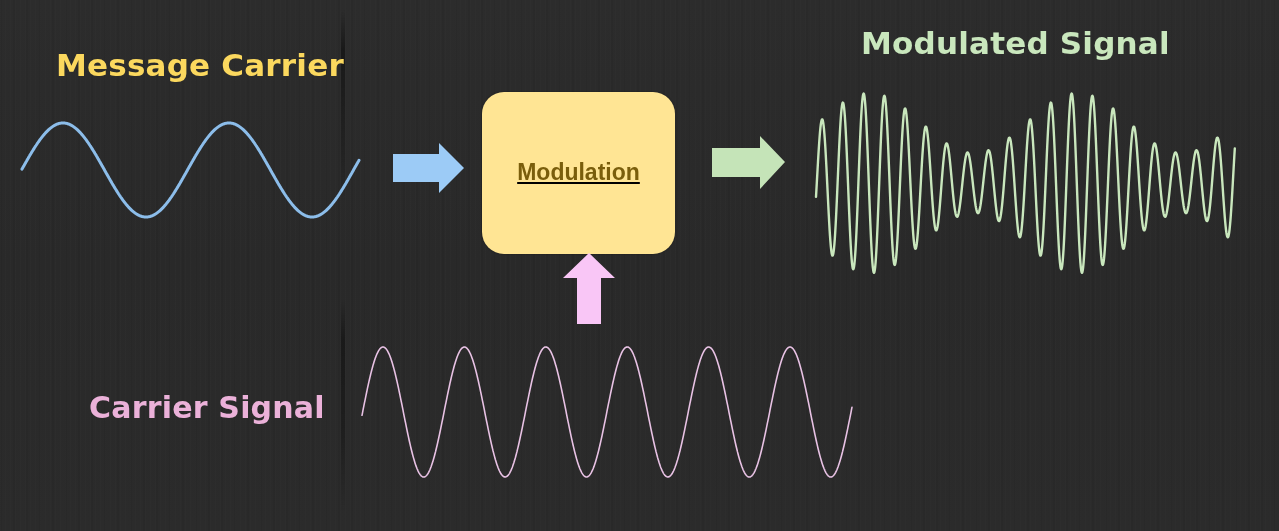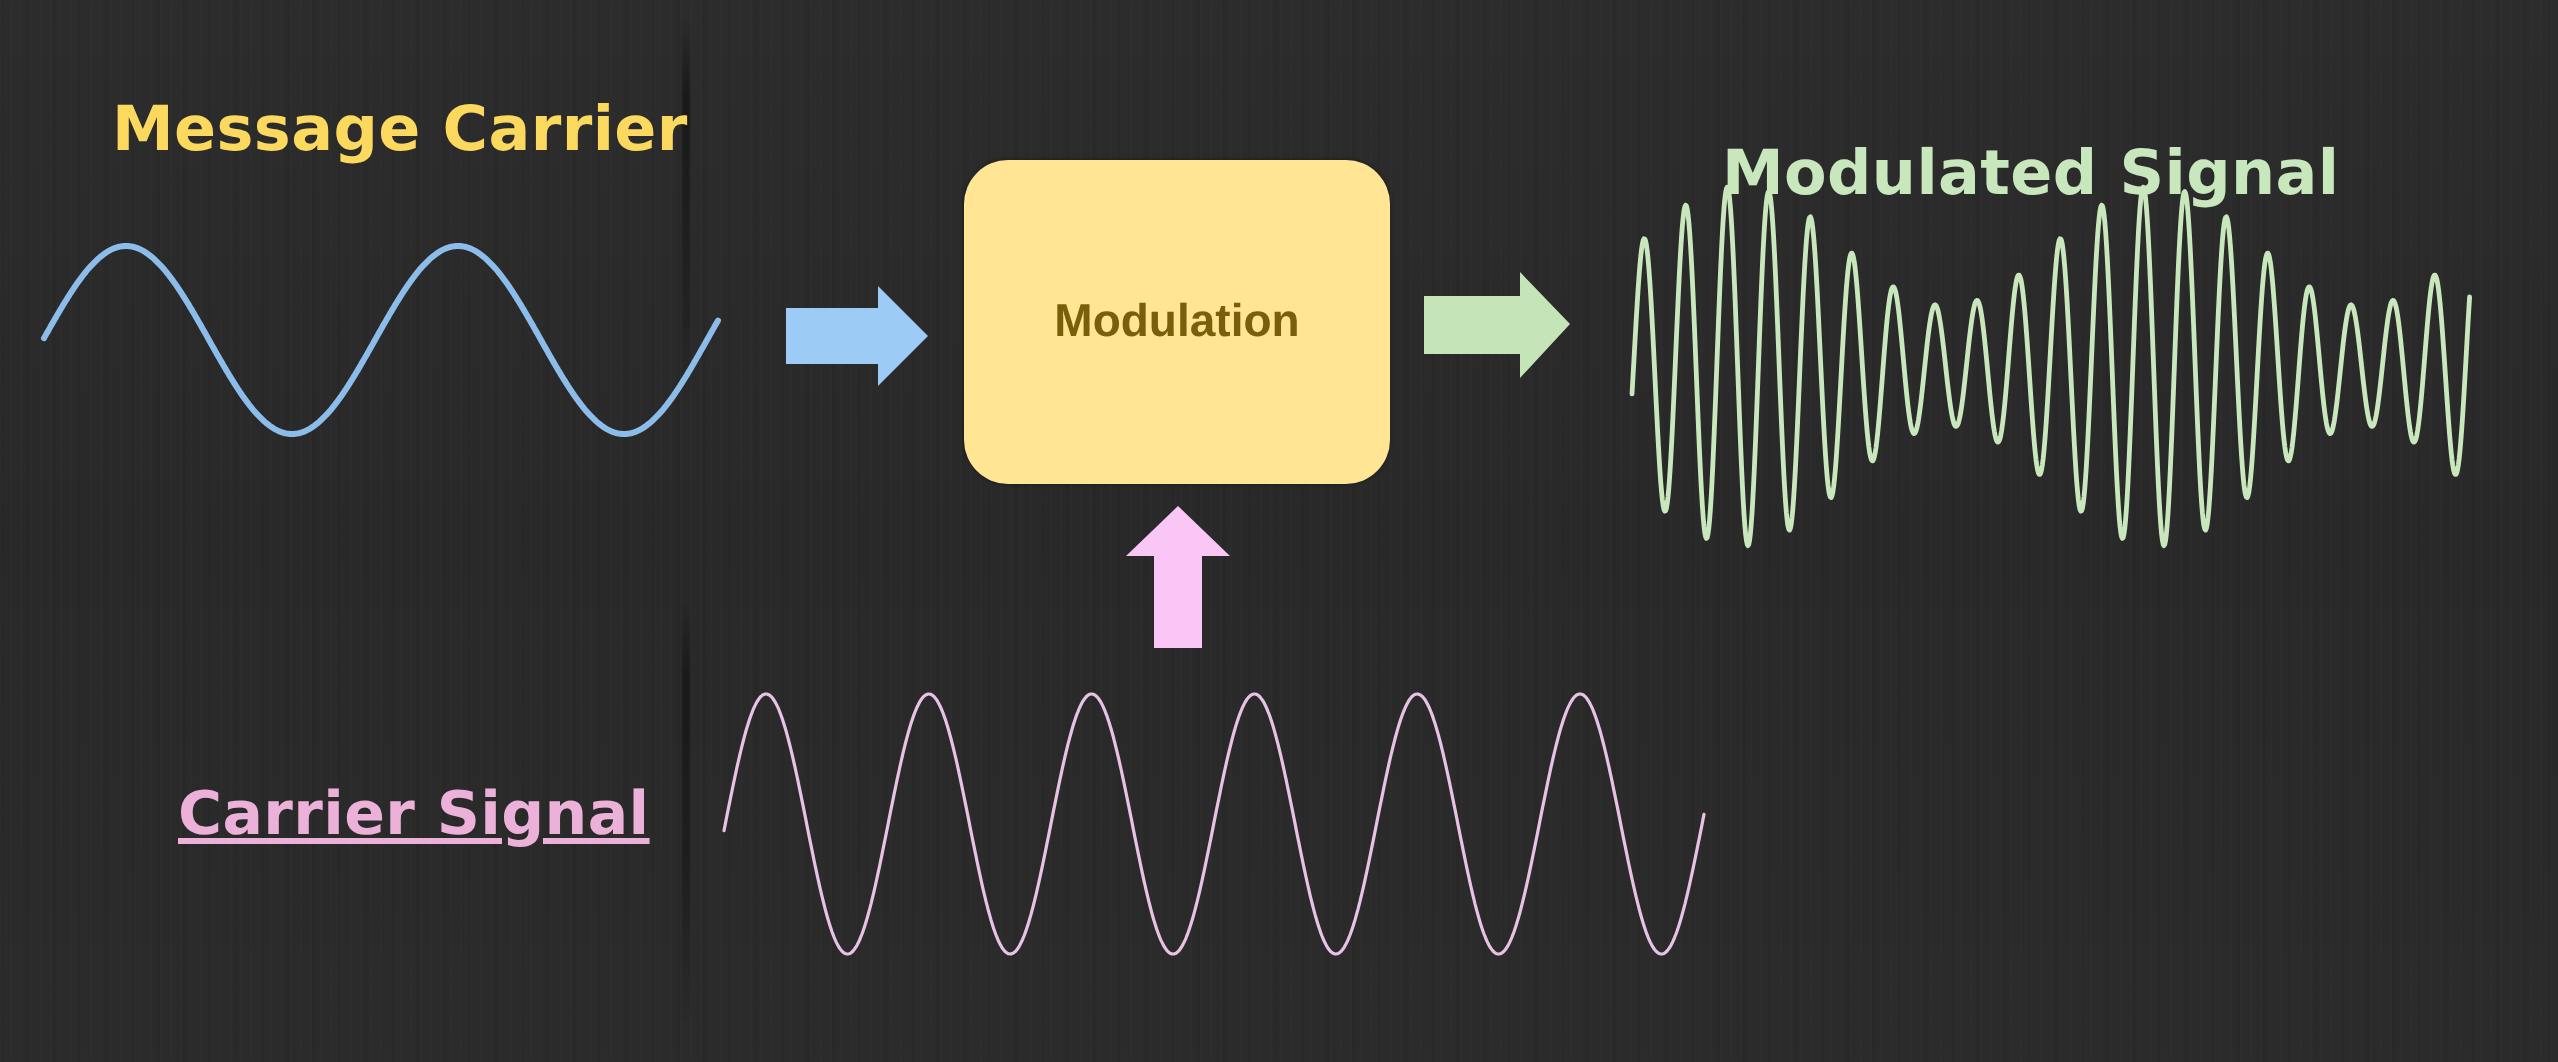--- a/index.html
+++ b/index.html
@@ -36,27 +36,28 @@
       white-space: nowrap;
       letter-spacing: 0.2px;
       line-height: 1;
     }
     .label-message { left: 56px; top: 50px; font-size: 31px; }
     .label-modulated { left: 861px; top: 28px; font-size: 31px; }
     .label-carrier { left: 89px; top: 393px; font-size: 30px; }
 
     .mod-box {
       position: absolute;
-      left: 482px; top: 80px;
-      width: 213px; height: 162px;
+      left: 482px; top: 92px;
+      width: 193px; height: 162px;
       border-radius: 22px;
       display: flex;
       align-items: center;
       justify-content: center;
       box-shadow: 0 0 2px rgba(0,0,0,0.4);
+      text-decoration: underline;
     }
     .mod-box-label {
       font-family: "Liberation Sans", sans-serif;
       font-weight: bold;
       font-size: 23px;
       margin-top: -2px;
     }
     svg.overlay {
       position: absolute;
       left: 0; top: 0;
@@ -64,22 +65,22 @@
       pointer-events: none;
     }
   </style>
 </head>
 <body>
 
 <div class="board"></div>
 <div class="streak"></div>
 
 <div class="label label-message" style="color: rgb(251, 216, 94);">Message Carrier</div>
-<div class="label label-modulated" style="color: rgb(201, 231, 189); margin-top: 44px;">Modulated Signal</div>
-<div class="label label-carrier" style="color: rgb(235, 177, 217); text-decoration: underline;">Carrier Signal</div>
+<div class="label label-modulated" style="color: rgb(201, 231, 189);">Modulated Signal</div>
+<div class="label label-carrier" style="color: rgb(235, 177, 217);">Carrier Signal</div>
 
 <div class="mod-box" style="background: rgb(255, 229, 148);">
   <span class="mod-box-label" style="color: rgb(122, 94, 12);">Modulation</span>
 </div>
 
 <svg class="overlay" viewBox="0 0 1279 531" xmlns="http://www.w3.org/2000/svg">
   <path id="wave-message" fill="none" stroke-linecap="round" stroke-linejoin="round" d="M22.0,169.1 L22.5,168.2 L23.0,167.3 L23.5,166.4 L24.0,165.6 L24.5,164.7 L25.0,163.8 L25.5,162.9 L26.0,162.0 L26.5,161.2 L27.0,160.3 L27.5,159.4 L28.0,158.6 L28.5,157.7 L29.0,156.8 L29.5,156.0 L30.0,155.1 L30.5,154.3 L31.0,153.5 L31.5,152.6 L32.0,151.8 L32.5,151.0 L33.0,150.2 L33.5,149.4 L34.0,148.6 L34.5,147.8 L35.0,147.0 L35.5,146.2 L36.0,145.5 L36.5,144.7 L37.0,144.0 L37.5,143.2 L38.0,142.5 L38.5,141.8 L39.0,141.1 L39.5,140.4 L40.0,139.7 L40.5,139.0 L41.0,138.4 L41.5,137.7 L42.0,137.1 L42.5,136.5 L43.0,135.8 L43.5,135.2 L44.0,134.6 L44.5,134.1 L45.0,133.5 L45.5,132.9 L46.0,132.4 L46.5,131.9 L47.0,131.4 L47.5,130.9 L48.0,130.4 L48.5,129.9 L49.0,129.4 L49.5,129.0 L50.0,128.6 L50.5,128.2 L51.0,127.8 L51.5,127.4 L52.0,127.0 L52.5,126.7 L53.0,126.3 L53.5,126.0 L54.0,125.7 L54.5,125.4 L55.0,125.1 L55.5,124.9 L56.0,124.6 L56.5,124.4 L57.0,124.2 L57.5,124.0 L58.0,123.8 L58.5,123.7 L59.0,123.5 L59.5,123.4 L60.0,123.3 L60.5,123.2 L61.0,123.1 L61.5,123.1 L62.0,123.0 L62.5,123.0 L63.0,123.0 L63.5,123.0 L64.0,123.0 L64.5,123.1 L65.0,123.1 L65.5,123.2 L66.0,123.3 L66.5,123.4 L67.0,123.5 L67.5,123.7 L68.0,123.8 L68.5,124.0 L69.0,124.2 L69.5,124.4 L70.0,124.6 L70.5,124.9 L71.0,125.1 L71.5,125.4 L72.0,125.7 L72.5,126.0 L73.0,126.3 L73.5,126.7 L74.0,127.0 L74.5,127.4 L75.0,127.8 L75.5,128.2 L76.0,128.6 L76.5,129.0 L77.0,129.4 L77.5,129.9 L78.0,130.4 L78.5,130.9 L79.0,131.4 L79.5,131.9 L80.0,132.4 L80.5,132.9 L81.0,133.5 L81.5,134.1 L82.0,134.6 L82.5,135.2 L83.0,135.8 L83.5,136.5 L84.0,137.1 L84.5,137.7 L85.0,138.4 L85.5,139.0 L86.0,139.7 L86.5,140.4 L87.0,141.1 L87.5,141.8 L88.0,142.5 L88.5,143.2 L89.0,144.0 L89.5,144.7 L90.0,145.5 L90.5,146.2 L91.0,147.0 L91.5,147.8 L92.0,148.6 L92.5,149.4 L93.0,150.2 L93.5,151.0 L94.0,151.8 L94.5,152.6 L95.0,153.5 L95.5,154.3 L96.0,155.1 L96.5,156.0 L97.0,156.8 L97.5,157.7 L98.0,158.6 L98.5,159.4 L99.0,160.3 L99.5,161.2 L100.0,162.0 L100.5,162.9 L101.0,163.8 L101.5,164.7 L102.0,165.6 L102.5,166.4 L103.0,167.3 L103.5,168.2 L104.0,169.1 L104.5,170.0 L105.0,170.9 L105.5,171.8 L106.0,172.7 L106.5,173.6 L107.0,174.4 L107.5,175.3 L108.0,176.2 L108.5,177.1 L109.0,178.0 L109.5,178.8 L110.0,179.7 L110.5,180.6 L111.0,181.4 L111.5,182.3 L112.0,183.2 L112.5,184.0 L113.0,184.9 L113.5,185.7 L114.0,186.5 L114.5,187.4 L115.0,188.2 L115.5,189.0 L116.0,189.8 L116.5,190.6 L117.0,191.4 L117.5,192.2 L118.0,193.0 L118.5,193.8 L119.0,194.5 L119.5,195.3 L120.0,196.0 L120.5,196.8 L121.0,197.5 L121.5,198.2 L122.0,198.9 L122.5,199.6 L123.0,200.3 L123.5,201.0 L124.0,201.6 L124.5,202.3 L125.0,202.9 L125.5,203.5 L126.0,204.2 L126.5,204.8 L127.0,205.4 L127.5,205.9 L128.0,206.5 L128.5,207.1 L129.0,207.6 L129.5,208.1 L130.0,208.6 L130.5,209.1 L131.0,209.6 L131.5,210.1 L132.0,210.6 L132.5,211.0 L133.0,211.4 L133.5,211.8 L134.0,212.2 L134.5,212.6 L135.0,213.0 L135.5,213.3 L136.0,213.7 L136.5,214.0 L137.0,214.3 L137.5,214.6 L138.0,214.9 L138.5,215.1 L139.0,215.4 L139.5,215.6 L140.0,215.8 L140.5,216.0 L141.0,216.2 L141.5,216.3 L142.0,216.5 L142.5,216.6 L143.0,216.7 L143.5,216.8 L144.0,216.9 L144.5,216.9 L145.0,217.0 L145.5,217.0 L146.0,217.0 L146.5,217.0 L147.0,217.0 L147.5,216.9 L148.0,216.9 L148.5,216.8 L149.0,216.7 L149.5,216.6 L150.0,216.5 L150.5,216.3 L151.0,216.2 L151.5,216.0 L152.0,215.8 L152.5,215.6 L153.0,215.4 L153.5,215.1 L154.0,214.9 L154.5,214.6 L155.0,214.3 L155.5,214.0 L156.0,213.7 L156.5,213.3 L157.0,213.0 L157.5,212.6 L158.0,212.2 L158.5,211.8 L159.0,211.4 L159.5,211.0 L160.0,210.6 L160.5,210.1 L161.0,209.6 L161.5,209.1 L162.0,208.6 L162.5,208.1 L163.0,207.6 L163.5,207.1 L164.0,206.5 L164.5,205.9 L165.0,205.4 L165.5,204.8 L166.0,204.2 L166.5,203.5 L167.0,202.9 L167.5,202.3 L168.0,201.6 L168.5,201.0 L169.0,200.3 L169.5,199.6 L170.0,198.9 L170.5,198.2 L171.0,197.5 L171.5,196.8 L172.0,196.0 L172.5,195.3 L173.0,194.5 L173.5,193.8 L174.0,193.0 L174.5,192.2 L175.0,191.4 L175.5,190.6 L176.0,189.8 L176.5,189.0 L177.0,188.2 L177.5,187.4 L178.0,186.5 L178.5,185.7 L179.0,184.9 L179.5,184.0 L180.0,183.2 L180.5,182.3 L181.0,181.4 L181.5,180.6 L182.0,179.7 L182.5,178.8 L183.0,178.0 L183.5,177.1 L184.0,176.2 L184.5,175.3 L185.0,174.4 L185.5,173.6 L186.0,172.7 L186.5,171.8 L187.0,170.9 L187.5,170.0 L188.0,169.1 L188.5,168.2 L189.0,167.3 L189.5,166.4 L190.0,165.6 L190.5,164.7 L191.0,163.8 L191.5,162.9 L192.0,162.0 L192.5,161.2 L193.0,160.3 L193.5,159.4 L194.0,158.6 L194.5,157.7 L195.0,156.8 L195.5,156.0 L196.0,155.1 L196.5,154.3 L197.0,153.5 L197.5,152.6 L198.0,151.8 L198.5,151.0 L199.0,150.2 L199.5,149.4 L200.0,148.6 L200.5,147.8 L201.0,147.0 L201.5,146.2 L202.0,145.5 L202.5,144.7 L203.0,144.0 L203.5,143.2 L204.0,142.5 L204.5,141.8 L205.0,141.1 L205.5,140.4 L206.0,139.7 L206.5,139.0 L207.0,138.4 L207.5,137.7 L208.0,137.1 L208.5,136.5 L209.0,135.8 L209.5,135.2 L210.0,134.6 L210.5,134.1 L211.0,133.5 L211.5,132.9 L212.0,132.4 L212.5,131.9 L213.0,131.4 L213.5,130.9 L214.0,130.4 L214.5,129.9 L215.0,129.4 L215.5,129.0 L216.0,128.6 L216.5,128.2 L217.0,127.8 L217.5,127.4 L218.0,127.0 L218.5,126.7 L219.0,126.3 L219.5,126.0 L220.0,125.7 L220.5,125.4 L221.0,125.1 L221.5,124.9 L222.0,124.6 L222.5,124.4 L223.0,124.2 L223.5,124.0 L224.0,123.8 L224.5,123.7 L225.0,123.5 L225.5,123.4 L226.0,123.3 L226.5,123.2 L227.0,123.1 L227.5,123.1 L228.0,123.0 L228.5,123.0 L229.0,123.0 L229.5,123.0 L230.0,123.0 L230.5,123.1 L231.0,123.1 L231.5,123.2 L232.0,123.3 L232.5,123.4 L233.0,123.5 L233.5,123.7 L234.0,123.8 L234.5,124.0 L235.0,124.2 L235.5,124.4 L236.0,124.6 L236.5,124.9 L237.0,125.1 L237.5,125.4 L238.0,125.7 L238.5,126.0 L239.0,126.3 L239.5,126.7 L240.0,127.0 L240.5,127.4 L241.0,127.8 L241.5,128.2 L242.0,128.6 L242.5,129.0 L243.0,129.4 L243.5,129.9 L244.0,130.4 L244.5,130.9 L245.0,131.4 L245.5,131.9 L246.0,132.4 L246.5,132.9 L247.0,133.5 L247.5,134.1 L248.0,134.6 L248.5,135.2 L249.0,135.8 L249.5,136.5 L250.0,137.1 L250.5,137.7 L251.0,138.4 L251.5,139.0 L252.0,139.7 L252.5,140.4 L253.0,141.1 L253.5,141.8 L254.0,142.5 L254.5,143.2 L255.0,144.0 L255.5,144.7 L256.0,145.5 L256.5,146.2 L257.0,147.0 L257.5,147.8 L258.0,148.6 L258.5,149.4 L259.0,150.2 L259.5,151.0 L260.0,151.8 L260.5,152.6 L261.0,153.5 L261.5,154.3 L262.0,155.1 L262.5,156.0 L263.0,156.8 L263.5,157.7 L264.0,158.6 L264.5,159.4 L265.0,160.3 L265.5,161.2 L266.0,162.0 L266.5,162.9 L267.0,163.8 L267.5,164.7 L268.0,165.6 L268.5,166.4 L269.0,167.3 L269.5,168.2 L270.0,169.1 L270.5,170.0 L271.0,170.9 L271.5,171.8 L272.0,172.7 L272.5,173.6 L273.0,174.4 L273.5,175.3 L274.0,176.2 L274.5,177.1 L275.0,178.0 L275.5,178.8 L276.0,179.7 L276.5,180.6 L277.0,181.4 L277.5,182.3 L278.0,183.2 L278.5,184.0 L279.0,184.9 L279.5,185.7 L280.0,186.5 L280.5,187.4 L281.0,188.2 L281.5,189.0 L282.0,189.8 L282.5,190.6 L283.0,191.4 L283.5,192.2 L284.0,193.0 L284.5,193.8 L285.0,194.5 L285.5,195.3 L286.0,196.0 L286.5,196.8 L287.0,197.5 L287.5,198.2 L288.0,198.9 L288.5,199.6 L289.0,200.3 L289.5,201.0 L290.0,201.6 L290.5,202.3 L291.0,202.9 L291.5,203.5 L292.0,204.2 L292.5,204.8 L293.0,205.4 L293.5,205.9 L294.0,206.5 L294.5,207.1 L295.0,207.6 L295.5,208.1 L296.0,208.6 L296.5,209.1 L297.0,209.6 L297.5,210.1 L298.0,210.6 L298.5,211.0 L299.0,211.4 L299.5,211.8 L300.0,212.2 L300.5,212.6 L301.0,213.0 L301.5,213.3 L302.0,213.7 L302.5,214.0 L303.0,214.3 L303.5,214.6 L304.0,214.9 L304.5,215.1 L305.0,215.4 L305.5,215.6 L306.0,215.8 L306.5,216.0 L307.0,216.2 L307.5,216.3 L308.0,216.5 L308.5,216.6 L309.0,216.7 L309.5,216.8 L310.0,216.9 L310.5,216.9 L311.0,217.0 L311.5,217.0 L312.0,217.0 L312.5,217.0 L313.0,217.0 L313.5,216.9 L314.0,216.9 L314.5,216.8 L315.0,216.7 L315.5,216.6 L316.0,216.5 L316.5,216.3 L317.0,216.2 L317.5,216.0 L318.0,215.8 L318.5,215.6 L319.0,215.4 L319.5,215.1 L320.0,214.9 L320.5,214.6 L321.0,214.3 L321.5,214.0 L322.0,213.7 L322.5,213.3 L323.0,213.0 L323.5,212.6 L324.0,212.2 L324.5,211.8 L325.0,211.4 L325.5,211.0 L326.0,210.6 L326.5,210.1 L327.0,209.6 L327.5,209.1 L328.0,208.6 L328.5,208.1 L329.0,207.6 L329.5,207.1 L330.0,206.5 L330.5,205.9 L331.0,205.4 L331.5,204.8 L332.0,204.2 L332.5,203.5 L333.0,202.9 L333.5,202.3 L334.0,201.6 L334.5,201.0 L335.0,200.3 L335.5,199.6 L336.0,198.9 L336.5,198.2 L337.0,197.5 L337.5,196.8 L338.0,196.0 L338.5,195.3 L339.0,194.5 L339.5,193.8 L340.0,193.0 L340.5,192.2 L341.0,191.4 L341.5,190.6 L342.0,189.8 L342.5,189.0 L343.0,188.2 L343.5,187.4 L344.0,186.5 L344.5,185.7 L345.0,184.9 L345.5,184.0 L346.0,183.2 L346.5,182.3 L347.0,181.4 L347.5,180.6 L348.0,179.7 L348.5,178.8 L349.0,178.0 L349.5,177.1 L350.0,176.2 L350.5,175.3 L351.0,174.4 L351.5,173.6 L352.0,172.7 L352.5,171.8 L353.0,170.9 L353.5,170.0 L354.0,169.1 L354.5,168.2 L355.0,167.3 L355.5,166.4 L356.0,165.6 L356.5,164.7 L357.0,163.8 L357.5,162.9 L358.0,162.0 L358.5,161.2 L359.0,160.3" stroke="#8cbdea" stroke-width="3"></path>
   <path id="wave-carrier" fill="none" stroke-linecap="round" stroke-linejoin="round" d="M362.0,415.3 L362.5,412.8 L363.0,410.2 L363.5,407.7 L364.0,405.2 L364.5,402.7 L365.0,400.3 L365.5,397.8 L366.0,395.4 L366.5,393.0 L367.0,390.6 L367.5,388.2 L368.0,385.9 L368.5,383.6 L369.0,381.4 L369.5,379.2 L370.0,377.1 L370.5,375.0 L371.0,372.9 L371.5,371.0 L372.0,369.1 L372.5,367.2 L373.0,365.4 L373.5,363.7 L374.0,362.1 L374.5,360.5 L375.0,359.0 L375.5,357.6 L376.0,356.3 L376.5,355.0 L377.0,353.8 L377.5,352.8 L378.0,351.8 L378.5,350.9 L379.0,350.1 L379.5,349.4 L380.0,348.7 L380.5,348.2 L381.0,347.8 L381.5,347.4 L382.0,347.2 L382.5,347.0 L383.0,347.0 L383.5,347.0 L384.0,347.2 L384.5,347.4 L385.0,347.8 L385.5,348.2 L386.0,348.7 L386.5,349.4 L387.0,350.1 L387.5,350.9 L388.0,351.8 L388.5,352.8 L389.0,353.8 L389.5,355.0 L390.0,356.3 L390.5,357.6 L391.0,359.0 L391.5,360.5 L392.0,362.1 L392.5,363.7 L393.0,365.4 L393.5,367.2 L394.0,369.1 L394.5,371.0 L395.0,372.9 L395.5,375.0 L396.0,377.1 L396.5,379.2 L397.0,381.4 L397.5,383.6 L398.0,385.9 L398.5,388.2 L399.0,390.6 L399.5,393.0 L400.0,395.4 L400.5,397.8 L401.0,400.3 L401.5,402.7 L402.0,405.2 L402.5,407.7 L403.0,410.2 L403.5,412.8 L404.0,415.3 L404.5,417.8 L405.0,420.3 L405.5,422.7 L406.0,425.2 L406.5,427.6 L407.0,430.1 L407.5,432.5 L408.0,434.8 L408.5,437.2 L409.0,439.5 L409.5,441.7 L410.0,443.9 L410.5,446.1 L411.0,448.2 L411.5,450.2 L412.0,452.2 L412.5,454.2 L413.0,456.1 L413.5,457.9 L414.0,459.6 L414.5,461.3 L415.0,462.9 L415.5,464.4 L416.0,465.9 L416.5,467.2 L417.0,468.5 L417.5,469.7 L418.0,470.8 L418.5,471.8 L419.0,472.8 L419.5,473.6 L420.0,474.4 L420.5,475.0 L421.0,475.6 L421.5,476.1 L422.0,476.4 L422.5,476.7 L423.0,476.9 L423.5,477.0 L424.0,477.0 L424.5,476.9 L425.0,476.7 L425.5,476.4 L426.0,476.0 L426.5,475.5 L427.0,474.9 L427.5,474.2 L428.0,473.5 L428.5,472.6 L429.0,471.6 L429.5,470.6 L430.0,469.5 L430.5,468.2 L431.0,467.0 L431.5,465.6 L432.0,464.1 L432.5,462.6 L433.0,461.0 L433.5,459.3 L434.0,457.5 L434.5,455.7 L435.0,453.8 L435.5,451.9 L436.0,449.8 L436.5,447.8 L437.0,445.7 L437.5,443.5 L438.0,441.3 L438.5,439.0 L439.0,436.7 L439.5,434.4 L440.0,432.0 L440.5,429.6 L441.0,427.2 L441.5,424.7 L442.0,422.2 L442.5,419.8 L443.0,417.3 L443.5,414.8 L444.0,412.3 L444.5,409.7 L445.0,407.2 L445.5,404.7 L446.0,402.3 L446.5,399.8 L447.0,397.3 L447.5,394.9 L448.0,392.5 L448.5,390.1 L449.0,387.8 L449.5,385.5 L450.0,383.2 L450.5,381.0 L451.0,378.8 L451.5,376.6 L452.0,374.6 L452.5,372.5 L453.0,370.6 L453.5,368.7 L454.0,366.8 L454.5,365.1 L455.0,363.4 L455.5,361.7 L456.0,360.2 L456.5,358.7 L457.0,357.3 L457.5,356.0 L458.0,354.8 L458.5,353.6 L459.0,352.6 L459.5,351.6 L460.0,350.7 L460.5,349.9 L461.0,349.2 L461.5,348.6 L462.0,348.1 L462.5,347.7 L463.0,347.4 L463.5,347.2 L464.0,347.0 L464.5,347.0 L465.0,347.1 L465.5,347.2 L466.0,347.5 L466.5,347.9 L467.0,348.3 L467.5,348.9 L468.0,349.5 L468.5,350.2 L469.0,351.1 L469.5,352.0 L470.0,353.0 L470.5,354.1 L471.0,355.3 L471.5,356.5 L472.0,357.9 L472.5,359.3 L473.0,360.8 L473.5,362.4 L474.0,364.0 L474.5,365.8 L475.0,367.6 L475.5,369.4 L476.0,371.4 L476.5,373.3 L477.0,375.4 L477.5,377.5 L478.0,379.6 L478.5,381.8 L479.0,384.1 L479.5,386.4 L480.0,388.7 L480.5,391.1 L481.0,393.4 L481.5,395.9 L482.0,398.3 L482.5,400.8 L483.0,403.2 L483.5,405.7 L484.0,408.2 L484.5,410.7 L485.0,413.3 L485.5,415.8 L486.0,418.3 L486.5,420.8 L487.0,423.2 L487.5,425.7 L488.0,428.1 L488.5,430.6 L489.0,432.9 L489.5,435.3 L490.0,437.6 L490.5,439.9 L491.0,442.2 L491.5,444.4 L492.0,446.5 L492.5,448.6 L493.0,450.7 L493.5,452.6 L494.0,454.6 L494.5,456.4 L495.0,458.2 L495.5,460.0 L496.0,461.6 L496.5,463.2 L497.0,464.7 L497.5,466.1 L498.0,467.5 L498.5,468.7 L499.0,469.9 L499.5,471.0 L500.0,472.0 L500.5,472.9 L501.0,473.8 L501.5,474.5 L502.0,475.1 L502.5,475.7 L503.0,476.1 L503.5,476.5 L504.0,476.8 L504.5,476.9 L505.0,477.0 L505.5,477.0 L506.0,476.8 L506.5,476.6 L507.0,476.3 L507.5,475.9 L508.0,475.4 L508.5,474.8 L509.0,474.1 L509.5,473.3 L510.0,472.4 L510.5,471.4 L511.0,470.4 L511.5,469.2 L512.0,468.0 L512.5,466.7 L513.0,465.3 L513.5,463.8 L514.0,462.3 L514.5,460.6 L515.0,458.9 L515.5,457.2 L516.0,455.3 L516.5,453.4 L517.0,451.5 L517.5,449.4 L518.0,447.4 L518.5,445.2 L519.0,443.0 L519.5,440.8 L520.0,438.5 L520.5,436.2 L521.0,433.9 L521.5,431.5 L522.0,429.1 L522.5,426.7 L523.0,424.2 L523.5,421.7 L524.0,419.3 L524.5,416.8 L525.0,414.3 L525.5,411.7 L526.0,409.2 L526.5,406.7 L527.0,404.2 L527.5,401.8 L528.0,399.3 L528.5,396.8 L529.0,394.4 L529.5,392.0 L530.0,389.6 L530.5,387.3 L531.0,385.0 L531.5,382.7 L532.0,380.5 L532.5,378.3 L533.0,376.2 L533.5,374.2 L534.0,372.1 L534.5,370.2 L535.0,368.3 L535.5,366.5 L536.0,364.7 L536.5,363.0 L537.0,361.4 L537.5,359.9 L538.0,358.4 L538.5,357.0 L539.0,355.8 L539.5,354.5 L540.0,353.4 L540.5,352.4 L541.0,351.4 L541.5,350.5 L542.0,349.8 L542.5,349.1 L543.0,348.5 L543.5,348.0 L544.0,347.6 L544.5,347.3 L545.0,347.1 L545.5,347.0 L546.0,347.0 L546.5,347.1 L547.0,347.3 L547.5,347.6 L548.0,347.9 L548.5,348.4 L549.0,349.0 L549.5,349.6 L550.0,350.4 L550.5,351.2 L551.0,352.2 L551.5,353.2 L552.0,354.3 L552.5,355.5 L553.0,356.8 L553.5,358.1 L554.0,359.6 L554.5,361.1 L555.0,362.7 L555.5,364.4 L556.0,366.1 L556.5,367.9 L557.0,369.8 L557.5,371.8 L558.0,373.8 L558.5,375.8 L559.0,377.9 L559.5,380.1 L560.0,382.3 L560.5,384.5 L561.0,386.8 L561.5,389.2 L562.0,391.5 L562.5,393.9 L563.0,396.4 L563.5,398.8 L564.0,401.3 L564.5,403.7 L565.0,406.2 L565.5,408.7 L566.0,411.2 L566.5,413.8 L567.0,416.3 L567.5,418.8 L568.0,421.3 L568.5,423.7 L569.0,426.2 L569.5,428.6 L570.0,431.0 L570.5,433.4 L571.0,435.8 L571.5,438.1 L572.0,440.4 L572.5,442.6 L573.0,444.8 L573.5,446.9 L574.0,449.0 L574.5,451.1 L575.0,453.0 L575.5,454.9 L576.0,456.8 L576.5,458.6 L577.0,460.3 L577.5,461.9 L578.0,463.5 L578.5,465.0 L579.0,466.4 L579.5,467.7 L580.0,469.0 L580.5,470.2 L581.0,471.2 L581.5,472.2 L582.0,473.1 L582.5,473.9 L583.0,474.6 L583.5,475.3 L584.0,475.8 L584.5,476.2 L585.0,476.6 L585.5,476.8 L586.0,477.0 L586.5,477.0 L587.0,477.0 L587.5,476.8 L588.0,476.6 L588.5,476.2 L589.0,475.8 L589.5,475.3 L590.0,474.6 L590.5,473.9 L591.0,473.1 L591.5,472.2 L592.0,471.2 L592.5,470.2 L593.0,469.0 L593.5,467.7 L594.0,466.4 L594.5,465.0 L595.0,463.5 L595.5,461.9 L596.0,460.3 L596.5,458.6 L597.0,456.8 L597.5,454.9 L598.0,453.0 L598.5,451.1 L599.0,449.0 L599.5,446.9 L600.0,444.8 L600.5,442.6 L601.0,440.4 L601.5,438.1 L602.0,435.8 L602.5,433.4 L603.0,431.0 L603.5,428.6 L604.0,426.2 L604.5,423.7 L605.0,421.3 L605.5,418.8 L606.0,416.3 L606.5,413.8 L607.0,411.2 L607.5,408.7 L608.0,406.2 L608.5,403.7 L609.0,401.3 L609.5,398.8 L610.0,396.4 L610.5,393.9 L611.0,391.5 L611.5,389.2 L612.0,386.8 L612.5,384.5 L613.0,382.3 L613.5,380.1 L614.0,377.9 L614.5,375.8 L615.0,373.8 L615.5,371.8 L616.0,369.8 L616.5,367.9 L617.0,366.1 L617.5,364.4 L618.0,362.7 L618.5,361.1 L619.0,359.6 L619.5,358.1 L620.0,356.8 L620.5,355.5 L621.0,354.3 L621.5,353.2 L622.0,352.2 L622.5,351.2 L623.0,350.4 L623.5,349.6 L624.0,349.0 L624.5,348.4 L625.0,347.9 L625.5,347.6 L626.0,347.3 L626.5,347.1 L627.0,347.0 L627.5,347.0 L628.0,347.1 L628.5,347.3 L629.0,347.6 L629.5,348.0 L630.0,348.5 L630.5,349.1 L631.0,349.8 L631.5,350.5 L632.0,351.4 L632.5,352.4 L633.0,353.4 L633.5,354.5 L634.0,355.8 L634.5,357.0 L635.0,358.4 L635.5,359.9 L636.0,361.4 L636.5,363.0 L637.0,364.7 L637.5,366.5 L638.0,368.3 L638.5,370.2 L639.0,372.1 L639.5,374.2 L640.0,376.2 L640.5,378.3 L641.0,380.5 L641.5,382.7 L642.0,385.0 L642.5,387.3 L643.0,389.6 L643.5,392.0 L644.0,394.4 L644.5,396.8 L645.0,399.3 L645.5,401.8 L646.0,404.2 L646.5,406.7 L647.0,409.2 L647.5,411.7 L648.0,414.3 L648.5,416.8 L649.0,419.3 L649.5,421.7 L650.0,424.2 L650.5,426.7 L651.0,429.1 L651.5,431.5 L652.0,433.9 L652.5,436.2 L653.0,438.5 L653.5,440.8 L654.0,443.0 L654.5,445.2 L655.0,447.4 L655.5,449.4 L656.0,451.5 L656.5,453.4 L657.0,455.3 L657.5,457.2 L658.0,458.9 L658.5,460.6 L659.0,462.3 L659.5,463.8 L660.0,465.3 L660.5,466.7 L661.0,468.0 L661.5,469.2 L662.0,470.4 L662.5,471.4 L663.0,472.4 L663.5,473.3 L664.0,474.1 L664.5,474.8 L665.0,475.4 L665.5,475.9 L666.0,476.3 L666.5,476.6 L667.0,476.8 L667.5,477.0 L668.0,477.0 L668.5,476.9 L669.0,476.8 L669.5,476.5 L670.0,476.1 L670.5,475.7 L671.0,475.1 L671.5,474.5 L672.0,473.8 L672.5,472.9 L673.0,472.0 L673.5,471.0 L674.0,469.9 L674.5,468.7 L675.0,467.5 L675.5,466.1 L676.0,464.7 L676.5,463.2 L677.0,461.6 L677.5,460.0 L678.0,458.2 L678.5,456.4 L679.0,454.6 L679.5,452.6 L680.0,450.7 L680.5,448.6 L681.0,446.5 L681.5,444.4 L682.0,442.2 L682.5,439.9 L683.0,437.6 L683.5,435.3 L684.0,432.9 L684.5,430.6 L685.0,428.1 L685.5,425.7 L686.0,423.2 L686.5,420.8 L687.0,418.3 L687.5,415.8 L688.0,413.3 L688.5,410.7 L689.0,408.2 L689.5,405.7 L690.0,403.2 L690.5,400.8 L691.0,398.3 L691.5,395.9 L692.0,393.4 L692.5,391.1 L693.0,388.7 L693.5,386.4 L694.0,384.1 L694.5,381.8 L695.0,379.6 L695.5,377.5 L696.0,375.4 L696.5,373.3 L697.0,371.4 L697.5,369.4 L698.0,367.6 L698.5,365.8 L699.0,364.0 L699.5,362.4 L700.0,360.8 L700.5,359.3 L701.0,357.9 L701.5,356.5 L702.0,355.3 L702.5,354.1 L703.0,353.0 L703.5,352.0 L704.0,351.1 L704.5,350.2 L705.0,349.5 L705.5,348.9 L706.0,348.3 L706.5,347.9 L707.0,347.5 L707.5,347.2 L708.0,347.1 L708.5,347.0 L709.0,347.0 L709.5,347.2 L710.0,347.4 L710.5,347.7 L711.0,348.1 L711.5,348.6 L712.0,349.2 L712.5,349.9 L713.0,350.7 L713.5,351.6 L714.0,352.6 L714.5,353.6 L715.0,354.8 L715.5,356.0 L716.0,357.3 L716.5,358.7 L717.0,360.2 L717.5,361.7 L718.0,363.4 L718.5,365.1 L719.0,366.8 L719.5,368.7 L720.0,370.6 L720.5,372.5 L721.0,374.6 L721.5,376.6 L722.0,378.8 L722.5,381.0 L723.0,383.2 L723.5,385.5 L724.0,387.8 L724.5,390.1 L725.0,392.5 L725.5,394.9 L726.0,397.3 L726.5,399.8 L727.0,402.3 L727.5,404.7 L728.0,407.2 L728.5,409.7 L729.0,412.3 L729.5,414.8 L730.0,417.3 L730.5,419.8 L731.0,422.2 L731.5,424.7 L732.0,427.2 L732.5,429.6 L733.0,432.0 L733.5,434.4 L734.0,436.7 L734.5,439.0 L735.0,441.3 L735.5,443.5 L736.0,445.7 L736.5,447.8 L737.0,449.8 L737.5,451.9 L738.0,453.8 L738.5,455.7 L739.0,457.5 L739.5,459.3 L740.0,461.0 L740.5,462.6 L741.0,464.1 L741.5,465.6 L742.0,467.0 L742.5,468.2 L743.0,469.5 L743.5,470.6 L744.0,471.6 L744.5,472.6 L745.0,473.5 L745.5,474.2 L746.0,474.9 L746.5,475.5 L747.0,476.0 L747.5,476.4 L748.0,476.7 L748.5,476.9 L749.0,477.0 L749.5,477.0 L750.0,476.9 L750.5,476.7 L751.0,476.4 L751.5,476.1 L752.0,475.6 L752.5,475.0 L753.0,474.4 L753.5,473.6 L754.0,472.8 L754.5,471.8 L755.0,470.8 L755.5,469.7 L756.0,468.5 L756.5,467.2 L757.0,465.9 L757.5,464.4 L758.0,462.9 L758.5,461.3 L759.0,459.6 L759.5,457.9 L760.0,456.1 L760.5,454.2 L761.0,452.2 L761.5,450.2 L762.0,448.2 L762.5,446.1 L763.0,443.9 L763.5,441.7 L764.0,439.5 L764.5,437.2 L765.0,434.8 L765.5,432.5 L766.0,430.1 L766.5,427.6 L767.0,425.2 L767.5,422.7 L768.0,420.3 L768.5,417.8 L769.0,415.3 L769.5,412.8 L770.0,410.2 L770.5,407.7 L771.0,405.2 L771.5,402.7 L772.0,400.3 L772.5,397.8 L773.0,395.4 L773.5,393.0 L774.0,390.6 L774.5,388.2 L775.0,385.9 L775.5,383.6 L776.0,381.4 L776.5,379.2 L777.0,377.1 L777.5,375.0 L778.0,372.9 L778.5,371.0 L779.0,369.1 L779.5,367.2 L780.0,365.4 L780.5,363.7 L781.0,362.1 L781.5,360.5 L782.0,359.0 L782.5,357.6 L783.0,356.3 L783.5,355.0 L784.0,353.8 L784.5,352.8 L785.0,351.8 L785.5,350.9 L786.0,350.1 L786.5,349.4 L787.0,348.7 L787.5,348.2 L788.0,347.8 L788.5,347.4 L789.0,347.2 L789.5,347.0 L790.0,347.0 L790.5,347.0 L791.0,347.2 L791.5,347.4 L792.0,347.8 L792.5,348.2 L793.0,348.7 L793.5,349.4 L794.0,350.1 L794.5,350.9 L795.0,351.8 L795.5,352.8 L796.0,353.8 L796.5,355.0 L797.0,356.3 L797.5,357.6 L798.0,359.0 L798.5,360.5 L799.0,362.1 L799.5,363.7 L800.0,365.4 L800.5,367.2 L801.0,369.1 L801.5,371.0 L802.0,372.9 L802.5,375.0 L803.0,377.1 L803.5,379.2 L804.0,381.4 L804.5,383.6 L805.0,385.9 L805.5,388.2 L806.0,390.6 L806.5,393.0 L807.0,395.4 L807.5,397.8 L808.0,400.3 L808.5,402.7 L809.0,405.2 L809.5,407.7 L810.0,410.2 L810.5,412.8 L811.0,415.3 L811.5,417.8 L812.0,420.3 L812.5,422.7 L813.0,425.2 L813.5,427.6 L814.0,430.1 L814.5,432.5 L815.0,434.8 L815.5,437.2 L816.0,439.5 L816.5,441.7 L817.0,443.9 L817.5,446.1 L818.0,448.2 L818.5,450.2 L819.0,452.2 L819.5,454.2 L820.0,456.1 L820.5,457.9 L821.0,459.6 L821.5,461.3 L822.0,462.9 L822.5,464.4 L823.0,465.9 L823.5,467.2 L824.0,468.5 L824.5,469.7 L825.0,470.8 L825.5,471.8 L826.0,472.8 L826.5,473.6 L827.0,474.4 L827.5,475.0 L828.0,475.6 L828.5,476.1 L829.0,476.4 L829.5,476.7 L830.0,476.9 L830.5,477.0 L831.0,477.0 L831.5,476.9 L832.0,476.7 L832.5,476.4 L833.0,476.0 L833.5,475.5 L834.0,474.9 L834.5,474.2 L835.0,473.5 L835.5,472.6 L836.0,471.6 L836.5,470.6 L837.0,469.5 L837.5,468.2 L838.0,467.0 L838.5,465.6 L839.0,464.1 L839.5,462.6 L840.0,461.0 L840.5,459.3 L841.0,457.5 L841.5,455.7 L842.0,453.8 L842.5,451.9 L843.0,449.8 L843.5,447.8 L844.0,445.7 L844.5,443.5 L845.0,441.3 L845.5,439.0 L846.0,436.7 L846.5,434.4 L847.0,432.0 L847.5,429.6 L848.0,427.2 L848.5,424.7 L849.0,422.2 L849.5,419.8 L850.0,417.3 L850.5,414.8 L851.0,412.3 L851.5,409.7 L852.0,407.2" stroke="#e8c2e4" stroke-width="1.6"></path>
   <path id="wave-modulated" fill="none" stroke-linecap="round" stroke-linejoin="round" d="M816.0,196.9 L816.4,190.1 L816.8,183.0 L817.2,175.9 L817.6,168.7 L818.0,161.7 L818.4,154.9 L818.8,148.5 L819.2,142.5 L819.6,137.0 L820.0,132.1 L820.4,127.9 L820.8,124.5 L821.2,121.9 L821.6,120.2 L822.0,119.4 L822.4,119.5 L822.8,120.5 L823.2,122.5 L823.6,125.4 L824.0,129.2 L824.4,133.8 L824.8,139.2 L825.2,145.2 L825.6,151.9 L826.0,159.2 L826.4,166.8 L826.8,174.8 L827.2,183.0 L827.6,191.3 L828.0,199.5 L828.4,207.6 L828.8,215.4 L829.2,222.7 L829.6,229.6 L830.0,235.9 L830.4,241.4 L830.8,246.1 L831.2,250.0 L831.6,252.9 L832.0,254.8 L832.4,255.6 L832.8,255.4 L833.2,254.2 L833.6,251.8 L834.0,248.5 L834.4,244.1 L834.8,238.8 L835.2,232.7 L835.6,225.7 L836.0,218.1 L836.4,209.9 L836.8,201.2 L837.2,192.2 L837.6,183.0 L838.0,173.7 L838.4,164.5 L838.8,155.5 L839.2,146.8 L839.6,138.6 L840.0,130.9 L840.4,124.0 L840.8,117.9 L841.2,112.7 L841.6,108.6 L842.0,105.4 L842.4,103.4 L842.8,102.6 L843.2,102.9 L843.6,104.4 L844.0,107.1 L844.4,110.9 L844.8,115.7 L845.2,121.6 L845.6,128.5 L846.0,136.2 L846.4,144.6 L846.8,153.6 L847.2,163.1 L847.6,172.9 L848.0,183.0 L848.4,193.1 L848.8,203.1 L849.2,212.9 L849.6,222.3 L850.0,231.1 L850.4,239.3 L850.8,246.7 L851.2,253.2 L851.6,258.7 L852.0,263.1 L852.4,266.4 L852.8,268.4 L853.2,269.2 L853.6,268.8 L854.0,267.0 L854.4,264.1 L854.8,259.9 L855.2,254.6 L855.6,248.3 L856.0,240.9 L856.4,232.7 L856.8,223.7 L857.2,214.1 L857.6,204.0 L858.0,193.6 L858.4,183.0 L858.8,172.4 L859.2,161.8 L859.6,151.6 L860.0,141.8 L860.4,132.6 L860.8,124.1 L861.2,116.4 L861.6,109.7 L862.0,104.1 L862.4,99.6 L862.8,96.3 L863.2,94.3 L863.6,93.6 L864.0,94.1 L864.4,96.0 L864.8,99.2 L865.2,103.6 L865.6,109.1 L866.0,115.8 L866.4,123.4 L866.8,132.0 L867.2,141.2 L867.6,151.1 L868.0,161.5 L868.4,172.2 L868.8,183.0 L869.2,193.8 L869.6,204.5 L870.0,214.9 L870.4,224.8 L870.8,234.1 L871.2,242.7 L871.6,250.3 L872.0,257.0 L872.4,262.6 L872.8,267.1 L873.2,270.2 L873.6,272.2 L874.0,272.8 L874.4,272.1 L874.8,270.1 L875.2,266.8 L875.6,262.3 L876.0,256.7 L876.4,249.9 L876.8,242.3 L877.2,233.7 L877.6,224.5 L878.0,214.6 L878.4,204.3 L878.8,193.7 L879.2,183.0 L879.6,172.3 L880.0,161.8 L880.4,151.6 L880.8,141.9 L881.2,132.8 L881.6,124.5 L882.0,117.1 L882.4,110.6 L882.8,105.3 L883.2,101.0 L883.6,98.0 L884.0,96.3 L884.4,95.8 L884.8,96.6 L885.2,98.6 L885.6,101.9 L886.0,106.4 L886.4,111.9 L886.8,118.5 L887.2,125.9 L887.6,134.2 L888.0,143.2 L888.4,152.7 L888.8,162.6 L889.2,172.7 L889.6,183.0 L890.0,193.2 L890.4,203.2 L890.8,212.9 L891.2,222.1 L891.6,230.6 L892.0,238.4 L892.4,245.4 L892.8,251.4 L893.2,256.4 L893.6,260.3 L894.0,263.1 L894.4,264.6 L894.8,265.0 L895.2,264.1 L895.6,262.1 L896.0,258.9 L896.4,254.7 L896.8,249.4 L897.2,243.2 L897.6,236.2 L898.0,228.4 L898.4,220.0 L898.8,211.1 L899.2,201.9 L899.6,192.5 L900.0,183.0 L900.4,173.6 L900.8,164.4 L901.2,155.5 L901.6,147.1 L902.0,139.2 L902.4,132.1 L902.8,125.8 L903.2,120.3 L903.6,115.9 L904.0,112.4 L904.4,110.0 L904.8,108.7 L905.2,108.4 L905.6,109.3 L906.0,111.2 L906.4,114.2 L906.8,118.1 L907.2,122.9 L907.6,128.6 L908.0,135.0 L908.4,142.1 L908.8,149.7 L909.2,157.7 L909.6,166.0 L910.0,174.5 L910.4,183.0 L910.8,191.4 L911.2,199.7 L911.6,207.6 L912.0,215.0 L912.4,222.0 L912.8,228.2 L913.2,233.8 L913.6,238.6 L914.0,242.5 L914.4,245.5 L914.8,247.5 L915.2,248.6 L915.6,248.8 L916.0,247.9 L916.4,246.2 L916.8,243.5 L917.2,240.0 L917.6,235.7 L918.0,230.6 L918.4,224.9 L918.8,218.7 L919.2,212.1 L919.6,205.0 L920.0,197.8 L920.4,190.4 L920.8,183.0 L921.2,175.7 L921.6,168.6 L922.0,161.7 L922.4,155.3 L922.8,149.3 L923.2,143.9 L923.6,139.2 L924.0,135.1 L924.4,131.8 L924.8,129.3 L925.2,127.6 L925.6,126.7 L926.0,126.6 L926.4,127.4 L926.8,129.0 L927.2,131.3 L927.6,134.3 L928.0,138.1 L928.4,142.4 L928.8,147.3 L929.2,152.6 L929.6,158.3 L930.0,164.3 L930.4,170.4 L930.8,176.7 L931.2,183.0 L931.6,189.2 L932.0,195.2 L932.4,201.0 L932.8,206.4 L933.2,211.4 L933.6,216.0 L934.0,219.9 L934.4,223.3 L934.8,226.1 L935.2,228.2 L935.6,229.6 L936.0,230.3 L936.4,230.4 L936.8,229.7 L937.2,228.3 L937.6,226.4 L938.0,223.8 L938.4,220.6 L938.8,217.0 L939.2,212.9 L939.6,208.4 L940.0,203.7 L940.4,198.7 L940.8,193.5 L941.2,188.3 L941.6,183.0 L942.0,177.8 L942.4,172.8 L942.8,168.0 L943.2,163.4 L943.6,159.3 L944.0,155.5 L944.4,152.2 L944.8,149.3 L945.2,147.0 L945.6,145.2 L946.0,144.1 L946.4,143.5 L946.8,143.4 L947.2,144.0 L947.6,145.1 L948.0,146.7 L948.4,148.9 L948.8,151.5 L949.2,154.5 L949.6,157.9 L950.0,161.7 L950.4,165.7 L950.8,169.9 L951.2,174.2 L951.6,178.6 L952.0,183.0 L952.4,187.4 L952.8,191.6 L953.2,195.7 L953.6,199.5 L954.0,203.1 L954.4,206.3 L954.8,209.1 L955.2,211.6 L955.6,213.6 L956.0,215.1 L956.4,216.1 L956.8,216.7 L957.2,216.8 L957.6,216.4 L958.0,215.5 L958.4,214.1 L958.8,212.3 L959.2,210.1 L959.6,207.5 L960.0,204.6 L960.4,201.5 L960.8,198.0 L961.2,194.4 L961.6,190.7 L962.0,186.9 L962.4,183.0 L962.8,179.2 L963.2,175.4 L963.6,171.8 L964.0,168.4 L964.4,165.2 L964.8,162.3 L965.2,159.8 L965.6,157.5 L966.0,155.7 L966.4,154.2 L966.8,153.2 L967.2,152.6 L967.6,152.4 L968.0,152.7 L968.4,153.5 L968.8,154.6 L969.2,156.2 L969.6,158.1 L970.0,160.4 L970.4,163.0 L970.8,165.9 L971.2,169.0 L971.6,172.3 L972.0,175.8 L972.4,179.4 L972.8,183.0 L973.2,186.6 L973.6,190.2 L974.0,193.6 L974.4,196.9 L974.8,200.0 L975.2,202.9 L975.6,205.5 L976.0,207.7 L976.4,209.6 L976.8,211.2 L977.2,212.3 L977.6,213.0 L978.0,213.2 L978.4,213.0 L978.8,212.4 L979.2,211.4 L979.6,209.9 L980.0,208.1 L980.4,205.9 L980.8,203.3 L981.2,200.4 L981.6,197.3 L982.0,193.9 L982.4,190.4 L982.8,186.7 L983.2,183.0 L983.6,179.2 L984.0,175.5 L984.4,171.8 L984.8,168.3 L985.2,165.0 L985.6,161.9 L986.0,159.1 L986.4,156.6 L986.8,154.5 L987.2,152.7 L987.6,151.4 L988.0,150.6 L988.4,150.2 L988.8,150.3 L989.2,150.9 L989.6,151.9 L990.0,153.4 L990.4,155.3 L990.8,157.7 L991.2,160.5 L991.6,163.6 L992.0,167.0 L992.4,170.8 L992.8,174.7 L993.2,178.8 L993.6,183.0 L994.0,187.3 L994.4,191.5 L994.8,195.7 L995.2,199.7 L995.6,203.5 L996.0,207.1 L996.4,210.4 L996.8,213.3 L997.2,215.8 L997.6,217.9 L998.0,219.5 L998.4,220.5 L998.8,221.0 L999.2,221.0 L999.6,220.4 L1000.0,219.3 L1000.4,217.6 L1000.8,215.3 L1001.2,212.6 L1001.6,209.4 L1002.0,205.8 L1002.4,201.8 L1002.8,197.4 L1003.2,192.8 L1003.6,188.0 L1004.0,183.0 L1004.4,178.0 L1004.8,172.9 L1005.2,168.0 L1005.6,163.2 L1006.0,158.6 L1006.4,154.3 L1006.8,150.4 L1007.2,146.9 L1007.6,143.9 L1008.0,141.4 L1008.4,139.5 L1008.8,138.2 L1009.2,137.6 L1009.6,137.6 L1010.0,138.3 L1010.4,139.6 L1010.8,141.6 L1011.2,144.3 L1011.6,147.6 L1012.0,151.4 L1012.4,155.7 L1012.8,160.5 L1013.2,165.7 L1013.6,171.3 L1014.0,177.1 L1014.4,183.0 L1014.8,189.0 L1015.2,195.1 L1015.6,201.0 L1016.0,206.7 L1016.4,212.2 L1016.8,217.3 L1017.2,222.0 L1017.6,226.2 L1018.0,229.8 L1018.4,232.7 L1018.8,235.0 L1019.2,236.5 L1019.6,237.2 L1020.0,237.2 L1020.4,236.4 L1020.8,234.7 L1021.2,232.3 L1021.6,229.1 L1022.0,225.2 L1022.4,220.6 L1022.8,215.4 L1023.2,209.7 L1023.6,203.5 L1024.0,196.9 L1024.4,190.1 L1024.8,183.0 L1025.2,175.9 L1025.6,168.7 L1026.0,161.7 L1026.4,154.9 L1026.8,148.5 L1027.2,142.5 L1027.6,137.0 L1028.0,132.1 L1028.4,127.9 L1028.8,124.5 L1029.2,121.9 L1029.6,120.2 L1030.0,119.4 L1030.4,119.5 L1030.8,120.5 L1031.2,122.5 L1031.6,125.4 L1032.0,129.2 L1032.4,133.8 L1032.8,139.2 L1033.2,145.2 L1033.6,151.9 L1034.0,159.2 L1034.4,166.8 L1034.8,174.8 L1035.2,183.0 L1035.6,191.3 L1036.0,199.5 L1036.4,207.6 L1036.8,215.4 L1037.2,222.7 L1037.6,229.6 L1038.0,235.9 L1038.4,241.4 L1038.8,246.1 L1039.2,250.0 L1039.6,252.9 L1040.0,254.8 L1040.4,255.6 L1040.8,255.4 L1041.2,254.2 L1041.6,251.8 L1042.0,248.5 L1042.4,244.1 L1042.8,238.8 L1043.2,232.7 L1043.6,225.7 L1044.0,218.1 L1044.4,209.9 L1044.8,201.2 L1045.2,192.2 L1045.6,183.0 L1046.0,173.7 L1046.4,164.5 L1046.8,155.5 L1047.2,146.8 L1047.6,138.6 L1048.0,130.9 L1048.4,124.0 L1048.8,117.9 L1049.2,112.7 L1049.6,108.6 L1050.0,105.4 L1050.4,103.4 L1050.8,102.6 L1051.2,102.9 L1051.6,104.4 L1052.0,107.1 L1052.4,110.9 L1052.8,115.7 L1053.2,121.6 L1053.6,128.5 L1054.0,136.2 L1054.4,144.6 L1054.8,153.6 L1055.2,163.1 L1055.6,172.9 L1056.0,183.0 L1056.4,193.1 L1056.8,203.1 L1057.2,212.9 L1057.6,222.3 L1058.0,231.1 L1058.4,239.3 L1058.8,246.7 L1059.2,253.2 L1059.6,258.7 L1060.0,263.1 L1060.4,266.4 L1060.8,268.4 L1061.2,269.2 L1061.6,268.8 L1062.0,267.0 L1062.4,264.1 L1062.8,259.9 L1063.2,254.6 L1063.6,248.3 L1064.0,240.9 L1064.4,232.7 L1064.8,223.7 L1065.2,214.1 L1065.6,204.0 L1066.0,193.6 L1066.4,183.0 L1066.8,172.4 L1067.2,161.8 L1067.6,151.6 L1068.0,141.8 L1068.4,132.6 L1068.8,124.1 L1069.2,116.4 L1069.6,109.7 L1070.0,104.1 L1070.4,99.6 L1070.8,96.3 L1071.2,94.3 L1071.6,93.6 L1072.0,94.1 L1072.4,96.0 L1072.8,99.2 L1073.2,103.6 L1073.6,109.1 L1074.0,115.8 L1074.4,123.4 L1074.8,132.0 L1075.2,141.2 L1075.6,151.1 L1076.0,161.5 L1076.4,172.2 L1076.8,183.0 L1077.2,193.8 L1077.6,204.5 L1078.0,214.9 L1078.4,224.8 L1078.8,234.1 L1079.2,242.7 L1079.6,250.3 L1080.0,257.0 L1080.4,262.6 L1080.8,267.1 L1081.2,270.2 L1081.6,272.2 L1082.0,272.8 L1082.4,272.1 L1082.8,270.1 L1083.2,266.8 L1083.6,262.3 L1084.0,256.7 L1084.4,249.9 L1084.8,242.3 L1085.2,233.7 L1085.6,224.5 L1086.0,214.6 L1086.4,204.3 L1086.8,193.7 L1087.2,183.0 L1087.6,172.3 L1088.0,161.8 L1088.4,151.6 L1088.8,141.9 L1089.2,132.8 L1089.6,124.5 L1090.0,117.1 L1090.4,110.6 L1090.8,105.3 L1091.2,101.0 L1091.6,98.0 L1092.0,96.3 L1092.4,95.8 L1092.8,96.6 L1093.2,98.6 L1093.6,101.9 L1094.0,106.4 L1094.4,111.9 L1094.8,118.5 L1095.2,125.9 L1095.6,134.2 L1096.0,143.2 L1096.4,152.7 L1096.8,162.6 L1097.2,172.7 L1097.6,183.0 L1098.0,193.2 L1098.4,203.2 L1098.8,212.9 L1099.2,222.1 L1099.6,230.6 L1100.0,238.4 L1100.4,245.4 L1100.8,251.4 L1101.2,256.4 L1101.6,260.3 L1102.0,263.1 L1102.4,264.6 L1102.8,265.0 L1103.2,264.1 L1103.6,262.1 L1104.0,258.9 L1104.4,254.7 L1104.8,249.4 L1105.2,243.2 L1105.6,236.2 L1106.0,228.4 L1106.4,220.0 L1106.8,211.1 L1107.2,201.9 L1107.6,192.5 L1108.0,183.0 L1108.4,173.6 L1108.8,164.4 L1109.2,155.5 L1109.6,147.1 L1110.0,139.2 L1110.4,132.1 L1110.8,125.8 L1111.2,120.3 L1111.6,115.9 L1112.0,112.4 L1112.4,110.0 L1112.8,108.7 L1113.2,108.4 L1113.6,109.3 L1114.0,111.2 L1114.4,114.2 L1114.8,118.1 L1115.2,122.9 L1115.6,128.6 L1116.0,135.0 L1116.4,142.1 L1116.8,149.7 L1117.2,157.7 L1117.6,166.0 L1118.0,174.5 L1118.4,183.0 L1118.8,191.4 L1119.2,199.7 L1119.6,207.6 L1120.0,215.0 L1120.4,222.0 L1120.8,228.2 L1121.2,233.8 L1121.6,238.6 L1122.0,242.5 L1122.4,245.5 L1122.8,247.5 L1123.2,248.6 L1123.6,248.8 L1124.0,247.9 L1124.4,246.2 L1124.8,243.5 L1125.2,240.0 L1125.6,235.7 L1126.0,230.6 L1126.4,224.9 L1126.8,218.7 L1127.2,212.1 L1127.6,205.0 L1128.0,197.8 L1128.4,190.4 L1128.8,183.0 L1129.2,175.7 L1129.6,168.6 L1130.0,161.7 L1130.4,155.3 L1130.8,149.3 L1131.2,143.9 L1131.6,139.2 L1132.0,135.1 L1132.4,131.8 L1132.8,129.3 L1133.2,127.6 L1133.6,126.7 L1134.0,126.6 L1134.4,127.4 L1134.8,129.0 L1135.2,131.3 L1135.6,134.3 L1136.0,138.1 L1136.4,142.4 L1136.8,147.3 L1137.2,152.6 L1137.6,158.3 L1138.0,164.3 L1138.4,170.4 L1138.8,176.7 L1139.2,183.0 L1139.6,189.2 L1140.0,195.2 L1140.4,201.0 L1140.8,206.4 L1141.2,211.4 L1141.6,216.0 L1142.0,219.9 L1142.4,223.3 L1142.8,226.1 L1143.2,228.2 L1143.6,229.6 L1144.0,230.3 L1144.4,230.4 L1144.8,229.7 L1145.2,228.3 L1145.6,226.4 L1146.0,223.8 L1146.4,220.6 L1146.8,217.0 L1147.2,212.9 L1147.6,208.4 L1148.0,203.7 L1148.4,198.7 L1148.8,193.5 L1149.2,188.3 L1149.6,183.0 L1150.0,177.8 L1150.4,172.8 L1150.8,168.0 L1151.2,163.4 L1151.6,159.3 L1152.0,155.5 L1152.4,152.2 L1152.8,149.3 L1153.2,147.0 L1153.6,145.2 L1154.0,144.1 L1154.4,143.5 L1154.8,143.4 L1155.2,144.0 L1155.6,145.1 L1156.0,146.7 L1156.4,148.9 L1156.8,151.5 L1157.2,154.5 L1157.6,157.9 L1158.0,161.7 L1158.4,165.7 L1158.8,169.9 L1159.2,174.2 L1159.6,178.6 L1160.0,183.0 L1160.4,187.4 L1160.8,191.6 L1161.2,195.7 L1161.6,199.5 L1162.0,203.1 L1162.4,206.3 L1162.8,209.1 L1163.2,211.6 L1163.6,213.6 L1164.0,215.1 L1164.4,216.1 L1164.8,216.7 L1165.2,216.8 L1165.6,216.4 L1166.0,215.5 L1166.4,214.1 L1166.8,212.3 L1167.2,210.1 L1167.6,207.5 L1168.0,204.6 L1168.4,201.5 L1168.8,198.0 L1169.2,194.4 L1169.6,190.7 L1170.0,186.9 L1170.4,183.0 L1170.8,179.2 L1171.2,175.4 L1171.6,171.8 L1172.0,168.4 L1172.4,165.2 L1172.8,162.3 L1173.2,159.8 L1173.6,157.5 L1174.0,155.7 L1174.4,154.2 L1174.8,153.2 L1175.2,152.6 L1175.6,152.4 L1176.0,152.7 L1176.4,153.5 L1176.8,154.6 L1177.2,156.2 L1177.6,158.1 L1178.0,160.4 L1178.4,163.0 L1178.8,165.9 L1179.2,169.0 L1179.6,172.3 L1180.0,175.8 L1180.4,179.4 L1180.8,183.0 L1181.2,186.6 L1181.6,190.2 L1182.0,193.6 L1182.4,196.9 L1182.8,200.0 L1183.2,202.9 L1183.6,205.5 L1184.0,207.7 L1184.4,209.6 L1184.8,211.2 L1185.2,212.3 L1185.6,213.0 L1186.0,213.2 L1186.4,213.0 L1186.8,212.4 L1187.2,211.4 L1187.6,209.9 L1188.0,208.1 L1188.4,205.9 L1188.8,203.3 L1189.2,200.4 L1189.6,197.3 L1190.0,193.9 L1190.4,190.4 L1190.8,186.7 L1191.2,183.0 L1191.6,179.2 L1192.0,175.5 L1192.4,171.8 L1192.8,168.3 L1193.2,165.0 L1193.6,161.9 L1194.0,159.1 L1194.4,156.6 L1194.8,154.5 L1195.2,152.7 L1195.6,151.4 L1196.0,150.6 L1196.4,150.2 L1196.8,150.3 L1197.2,150.9 L1197.6,151.9 L1198.0,153.4 L1198.4,155.3 L1198.8,157.7 L1199.2,160.5 L1199.6,163.6 L1200.0,167.0 L1200.4,170.8 L1200.8,174.7 L1201.2,178.8 L1201.6,183.0 L1202.0,187.3 L1202.4,191.5 L1202.8,195.7 L1203.2,199.7 L1203.6,203.5 L1204.0,207.1 L1204.4,210.4 L1204.8,213.3 L1205.2,215.8 L1205.6,217.9 L1206.0,219.5 L1206.4,220.5 L1206.8,221.0 L1207.2,221.0 L1207.6,220.4 L1208.0,219.3 L1208.4,217.6 L1208.8,215.3 L1209.2,212.6 L1209.6,209.4 L1210.0,205.8 L1210.4,201.8 L1210.8,197.4 L1211.2,192.8 L1211.6,188.0 L1212.0,183.0 L1212.4,178.0 L1212.8,172.9 L1213.2,168.0 L1213.6,163.2 L1214.0,158.6 L1214.4,154.3 L1214.8,150.4 L1215.2,146.9 L1215.6,143.9 L1216.0,141.4 L1216.4,139.5 L1216.8,138.2 L1217.2,137.6 L1217.6,137.6 L1218.0,138.3 L1218.4,139.6 L1218.8,141.6 L1219.2,144.3 L1219.6,147.6 L1220.0,151.4 L1220.4,155.7 L1220.8,160.5 L1221.2,165.7 L1221.6,171.3 L1222.0,177.1 L1222.4,183.0 L1222.8,189.0 L1223.2,195.1 L1223.6,201.0 L1224.0,206.7 L1224.4,212.2 L1224.8,217.3 L1225.2,222.0 L1225.6,226.2 L1226.0,229.8 L1226.4,232.7 L1226.8,235.0 L1227.2,236.5 L1227.6,237.2 L1228.0,237.2 L1228.4,236.4 L1228.8,234.7 L1229.2,232.3 L1229.6,229.1 L1230.0,225.2 L1230.4,220.6 L1230.8,215.4 L1231.2,209.7 L1231.6,203.5 L1232.0,196.9 L1232.4,190.1 L1232.8,183.0 L1233.2,175.9 L1233.6,168.7 L1234.0,161.7 L1234.4,154.9 L1234.8,148.5" stroke="#c9e7bd" stroke-width="2.4"></path>
 

